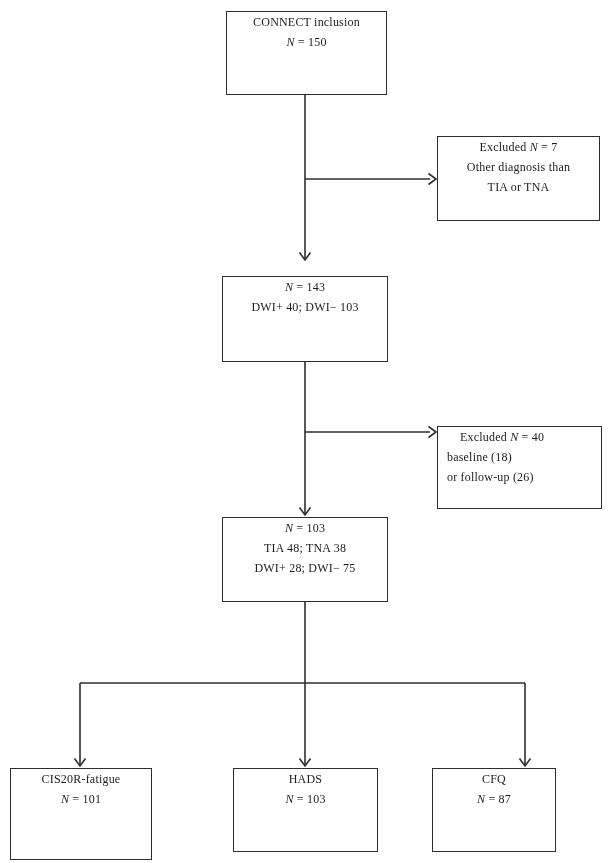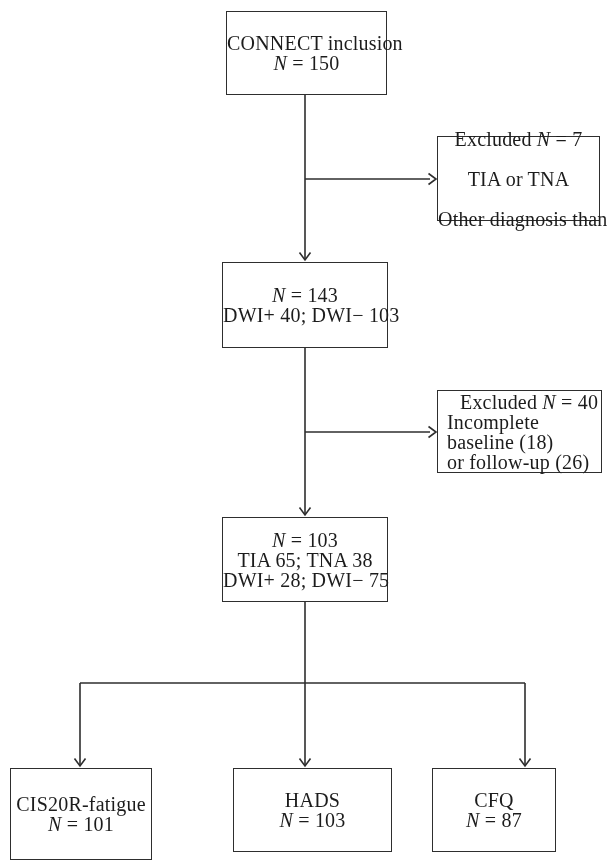--- a/index.html
+++ b/index.html
@@ -27,41 +27,40 @@
     stroke-width: 1.6;
     fill: none;
   }
   .node {
     position: absolute;
     box-sizing: border-box;
     border: 1.6px solid var(--line-color);
     background: var(--bg-color);
     display: flex;
     flex-direction: column;
-    justify-content: center;
     text-align: center;
-    font-size: 20px;
+    font-size: 12px;
     line-height: 20px;
     letter-spacing: 0.2px;
   }
   .node .line { white-space: nowrap; }
   .node i { font-style: italic; }
 
   
   .n-connect { left: 226px; top: 11px;  width: 161px; height: 84px; }
-  .n-excl1   { left: 437px; top: 136px; width: 163px; height: 85px; gap: 20px; }
-  .n-c143    { left: 222px; top: 262px; width: 166px; height: 86px; }
+  .n-excl1   { left: 437px; top: 136px; width: 163px; height: 85px; }
+  .n-c143    { left: 222px; top: 276px; width: 166px; height: 86px; }
   .n-excl2   { left: 437px; top: 390px; width: 165px; height: 83px; }
   .n-c103    { left: 222px; top: 517px; width: 166px; height: 85px; }
   .n-cis     { left: 10px;  top: 768px; width: 142px; height: 92px; }
-  .n-hads    { left: 233px; top: 768px; width: 159px; height: 84px; }
+  .n-hads    { left: 233px; top: 768px; width: 145px; height: 84px; }
   .n-cfq     { left: 432px; top: 768px; width: 124px; height: 84px; }
 
   
-  .node--excluded-incomplete { text-align: left; padding-left: 9px; }
+  .node--excluded-incomplete { text-align: left; padding-left: 9px; margin-top: 36px; }
   .node--excluded-incomplete .line:first-child { padding-left: 13px; }
 </style>
 </head>
 <body>
 
 <div class="canvas">
 
   <svg class="connectors" viewBox="0 0 611 863" xmlns="http://www.w3.org/2000/svg" aria-hidden="true">
 
     <path d="M305 95 V259"></path>
@@ -87,39 +86,38 @@
     <path d="M519.5 758.5 L525 766 L530.5 758.5"></path>
   </svg>
 
   <div class="node n-connect">
       <div class="line">CONNECT inclusion</div>
       <div class="line"><i>N</i> = 150</div>
     </div>
 
   <div class="node n-excl1">
       <div class="line">Excluded <i>N</i> = 7</div>
+      <div class="line">Other diagnosis than</div>
       <div class="line">TIA or TNA</div>
-      <div class="line">Other diagnosis than</div>
     </div>
 
   <div class="node n-c143">
       <div class="line"><i>N</i> = 143</div>
       <div class="line">DWI+ 40; DWI− 103</div>
     </div>
 
   <div class="node n-excl2 node--excluded-incomplete">
       <div class="line">Excluded <i>N</i> = 40</div>
-      <div class="line">Incomplete</div>
       <div class="line">baseline (18)</div>
       <div class="line">or follow-up (26)</div>
     </div>
 
   <div class="node n-c103">
       <div class="line"><i>N</i> = 103</div>
-      <div class="line">TIA 65; TNA 38</div>
+      <div class="line">TIA 48; TNA 38</div>
       <div class="line">DWI+ 28; DWI− 75</div>
     </div>
 
   <div class="node n-cis">
       <div class="line">CIS20R-fatigue</div>
       <div class="line"><i>N</i> = 101</div>
     </div>
 
   <div class="node n-hads">
       <div class="line">HADS</div>

